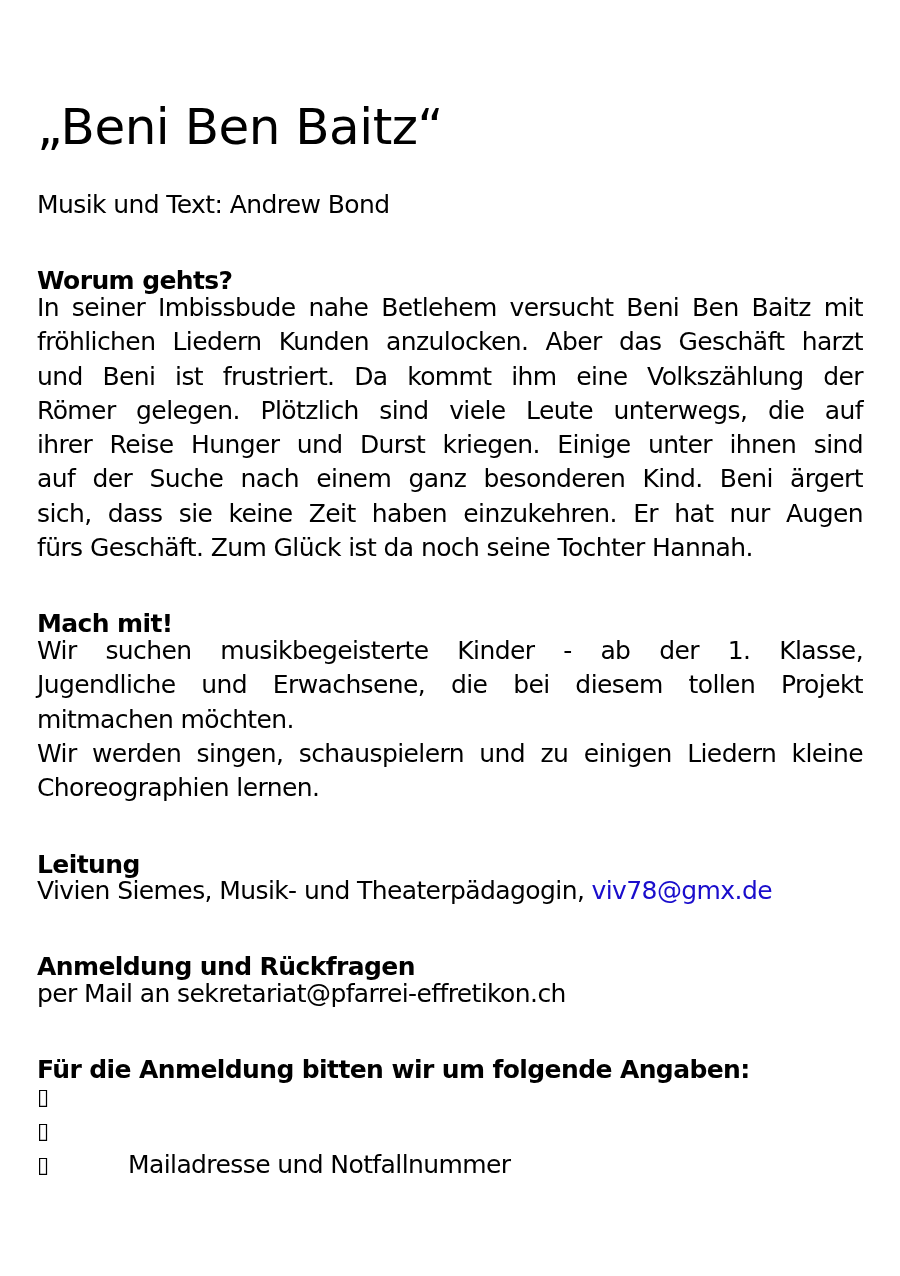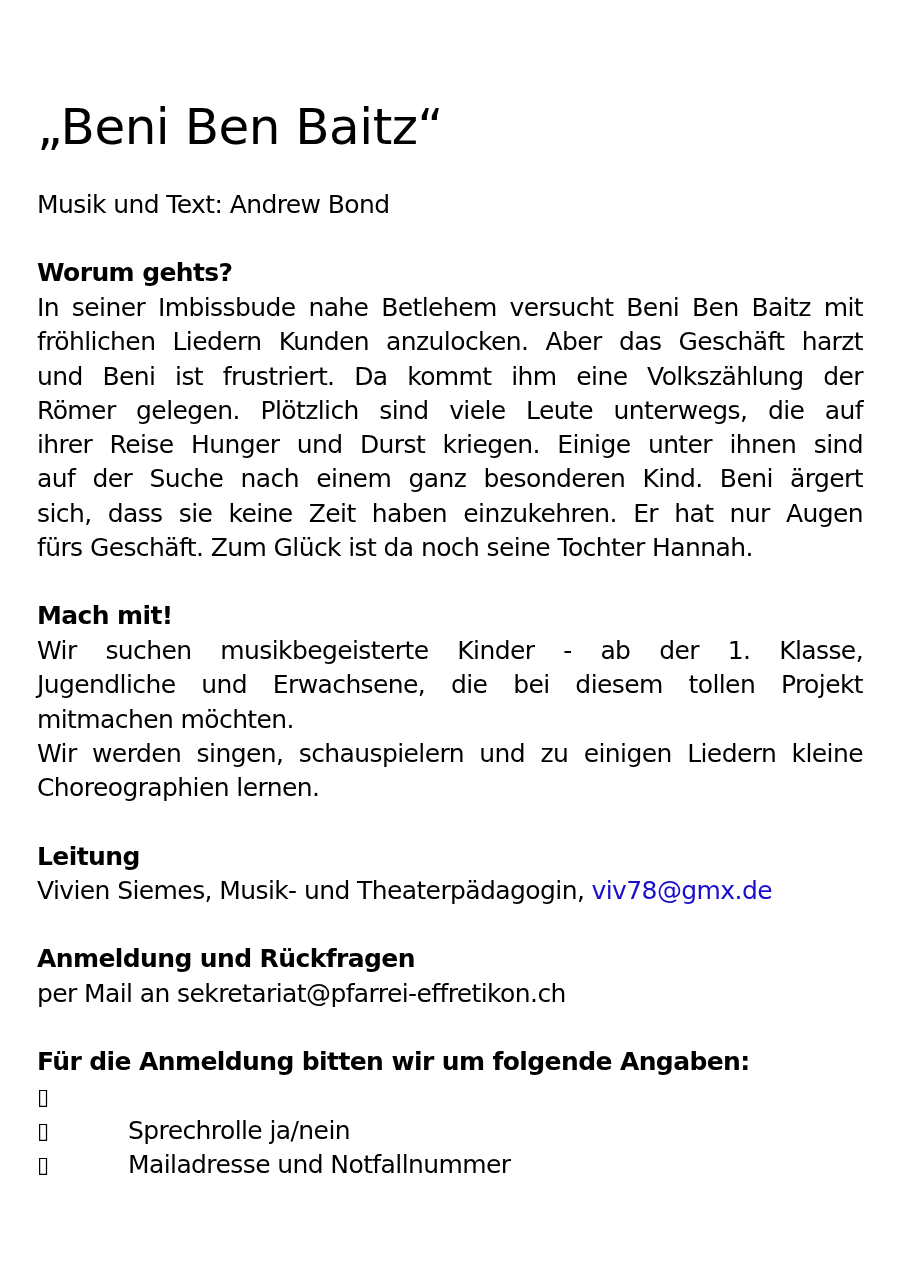--- a/index.html
+++ b/index.html
@@ -1,21 +1,21 @@
 <!DOCTYPE html>
 <html><head>
 <meta charset="utf-8">
 <style>
   html,body{margin:0;padding:0;background:#fff;}
   body{width:900px;height:1276px;overflow:hidden;font-family:"DejaVu Sans","Liberation Sans",sans-serif;color:#000;}
   .page{position:absolute;left:37px;top:0;width:826px;}
   h1{position:absolute;top:98px;left:0;margin:0;font-size:50px;font-weight:normal;letter-spacing:-0.5px;white-space:nowrap;}
   .line{position:absolute;left:0;width:826px;font-size:25px;line-height:34px;height:34px;white-space:nowrap;letter-spacing:-0.6px;}
   .j{text-align:justify;text-align-last:justify;white-space:normal;}
-  .b{font-weight:bold;}
+  .b{font-weight:bold;margin-top:8px;}
   a{color:#1a0dcc;}
   .bullet{position:absolute;left:0;font-size:22px;}
   .btext{position:absolute;left:91px;}
 </style>
 </head>
 <body>
 
 <div class="page">
   <h1>„Beni Ben Baitz“</h1>
   <div class="line" style="top:188px">Musik und Text: Andrew Bond</div>
@@ -42,19 +42,18 @@
 
   <div class="line b" style="top:942px">Anmeldung und Rückfragen</div>
   <div class="line" style="top:977px">per Mail an sekretariat@pfarrei-effretikon.ch</div>
 
   <div class="line b" style="top:1045px">Für die Anmeldung bitten wir um folgende Angaben:</div>
   <div class="line" style="top:1080px">
     <span class="bullet">▯</span>
   </div>
   <div class="line" style="top:1114px">
     <span class="bullet">▯</span>
-    <span class="btext">Sprechrolle ja/nein</span>
   </div>
   <div class="line" style="top:1148px">
     <span class="bullet">▯</span>
     <span class="btext">Mailadresse und Notfallnummer</span>
   </div>
 </div>
 
 </body></html>

